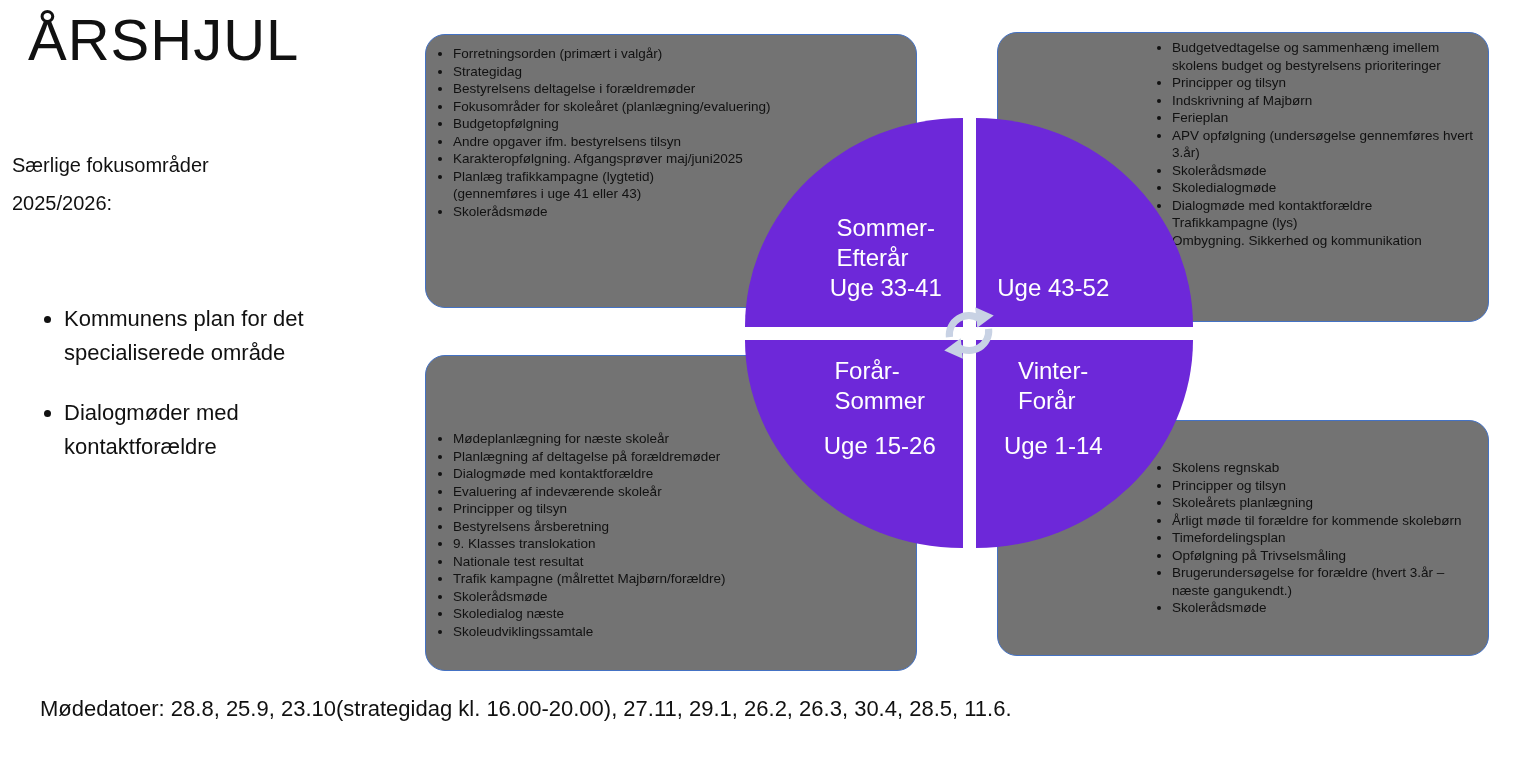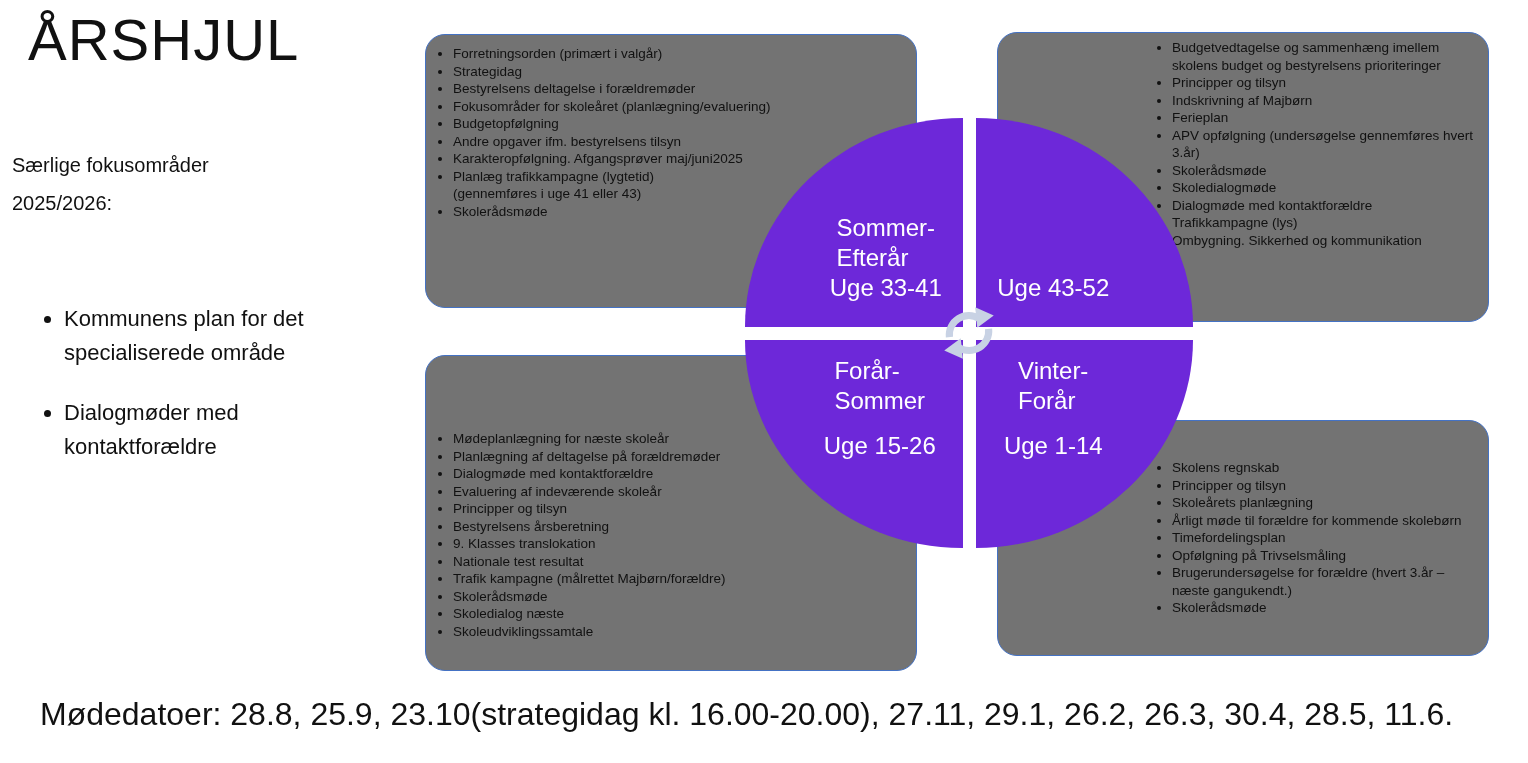--- a/index.html
+++ b/index.html
@@ -37,21 +37,21 @@
   .quad-bl { left:0; bottom:0; width:calc(50% - 6.5px); height:calc(50% - 6.5px);
              border-bottom-left-radius:100%;  justify-content:flex-start; padding:16px 12px 0 64px; }
   .quad-br { right:0; bottom:0; width:calc(50% - 6.5px); height:calc(50% - 6.5px);
              border-bottom-right-radius:100%; justify-content:flex-start; padding:16px 62px 0 0; }
   .quad-bl .weeks, .quad-br .weeks { margin-top:15px; }
 
   .cycle { position:absolute; left:calc(50% - 33px); top:calc(50% - 33px); width:66px; height:66px; z-index:3; }
   .cycle svg { width:100%; height:100%; }
 
   
-  .footer { position:absolute; left:40px; top:696px; font-size:32px; white-space:nowrap; }
+  .footer { position:absolute; left:40px; top:696px; font-size:22px; white-space:nowrap; }
 </style>
 </head>
 <body>
 
 <div class="slide">
 
   <div class="title">ÅRSHJUL</div>
 
   <div class="subtitle">Særlige fokusområder 2025/2026:</div>
 

